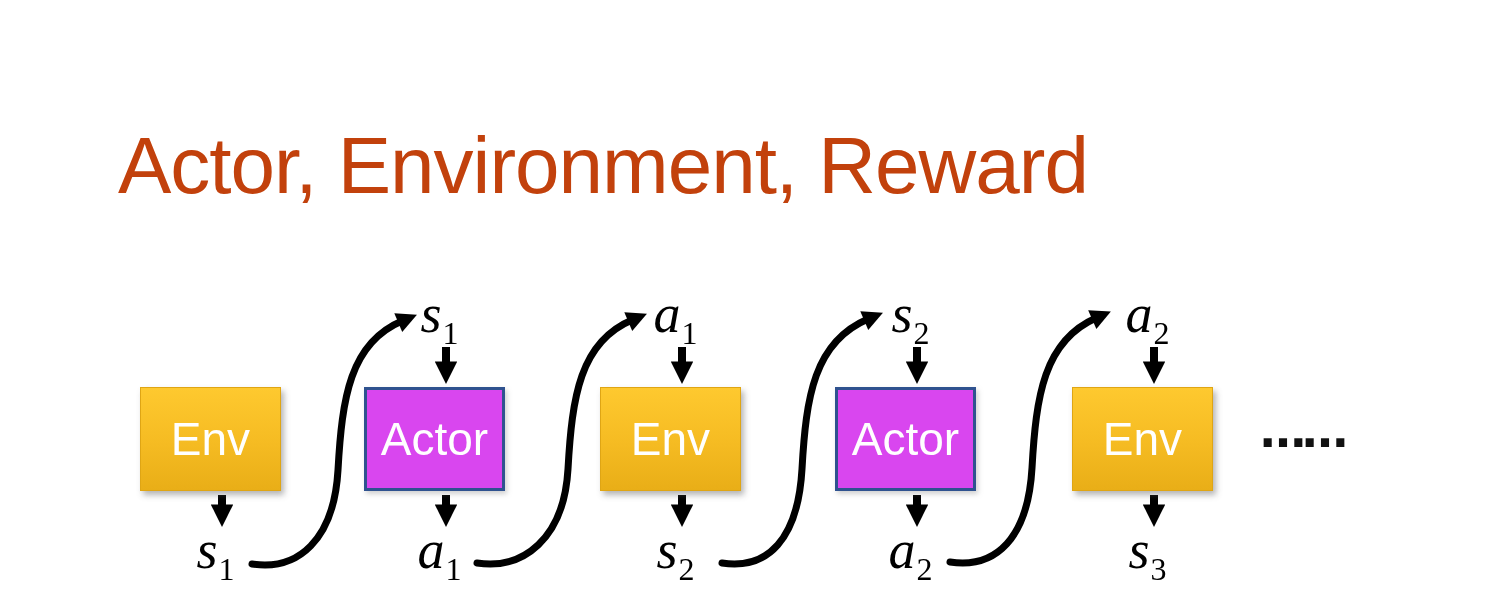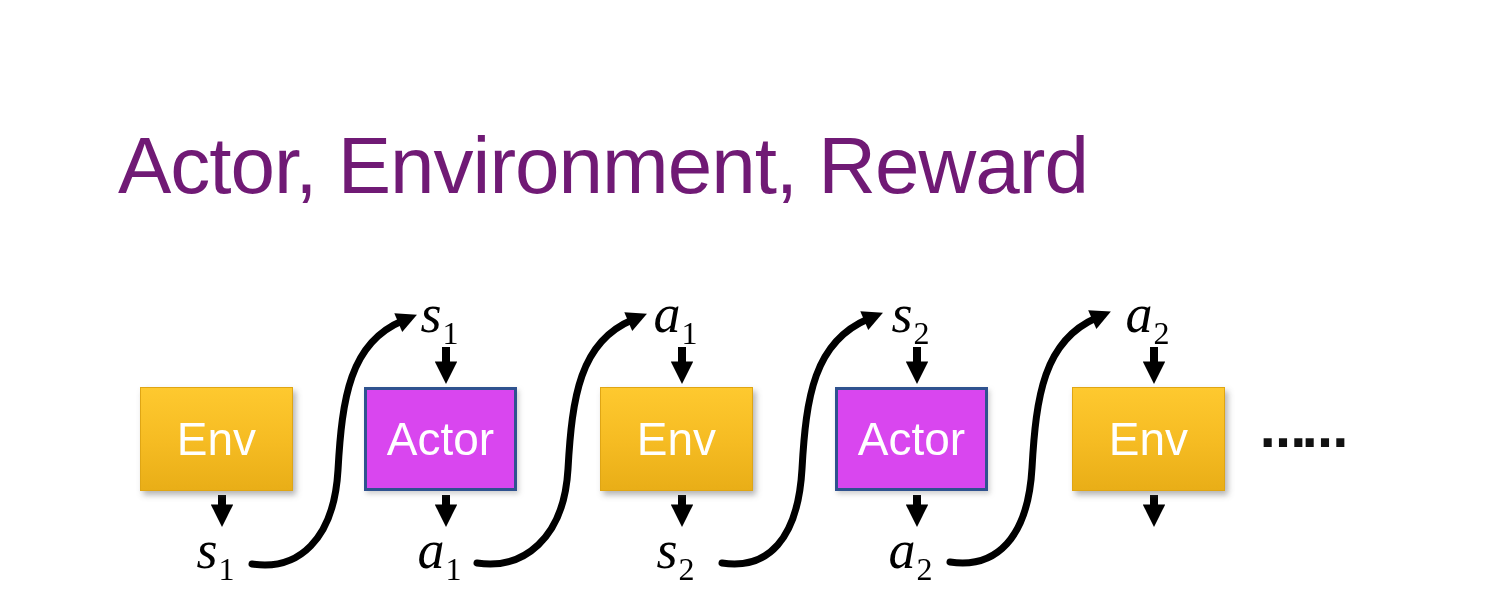--- a/index.html
+++ b/index.html
@@ -11,21 +11,21 @@
     overflow: hidden;
     font-family: "Liberation Sans", sans-serif;
   }
   .title {
     position: absolute;
     left: 118px;
     top: 126px;
     font-size: 80px;
     line-height: 1;
     letter-spacing: -1px;
-    color: #701a75;
+    color: #c2410c;
     white-space: nowrap;
     font-family: "Liberation Sans", sans-serif;
   }
   .arrows {
     position: absolute;
     left: 0; top: 0;
     width: 1500px; height: 608px;
     pointer-events: none;
   }
   .unit {
@@ -36,21 +36,21 @@
   }
   .u0 { left: 140px; }
   .u1 { left: 364px; }
   .u2 { left: 600px; }
   .u3 { left: 835px; }
   .u4 { left: 1072px; }
   .box {
     position: absolute;
     top: 387px;
     left: 0;
-    width: 153px;
+    width: 141px;
     height: 104px;
     display: flex;
     align-items: center;
     justify-content: center;
     color: #ffffff;
     font-size: 46px;
     line-height: 1;
     box-sizing: border-box;
   }
   .box.env {
@@ -163,17 +163,20 @@
     <div class="mlabel bottom">
       <span class="mi">a</span><sub>2</sub>
     </div>
   </div>
 
   <div class="unit u4">
     <div class="mlabel top">
       <span class="mi">a</span><sub>2</sub>
     </div>
     <div class="box env">Env</div>
+    <div class="mlabel bottom">
+      <span class="mi">s</span><sub>3</sub>
+    </div>
   </div>
 
   <div class="dots">……</div>
 
 </div>
 
 </body></html>

